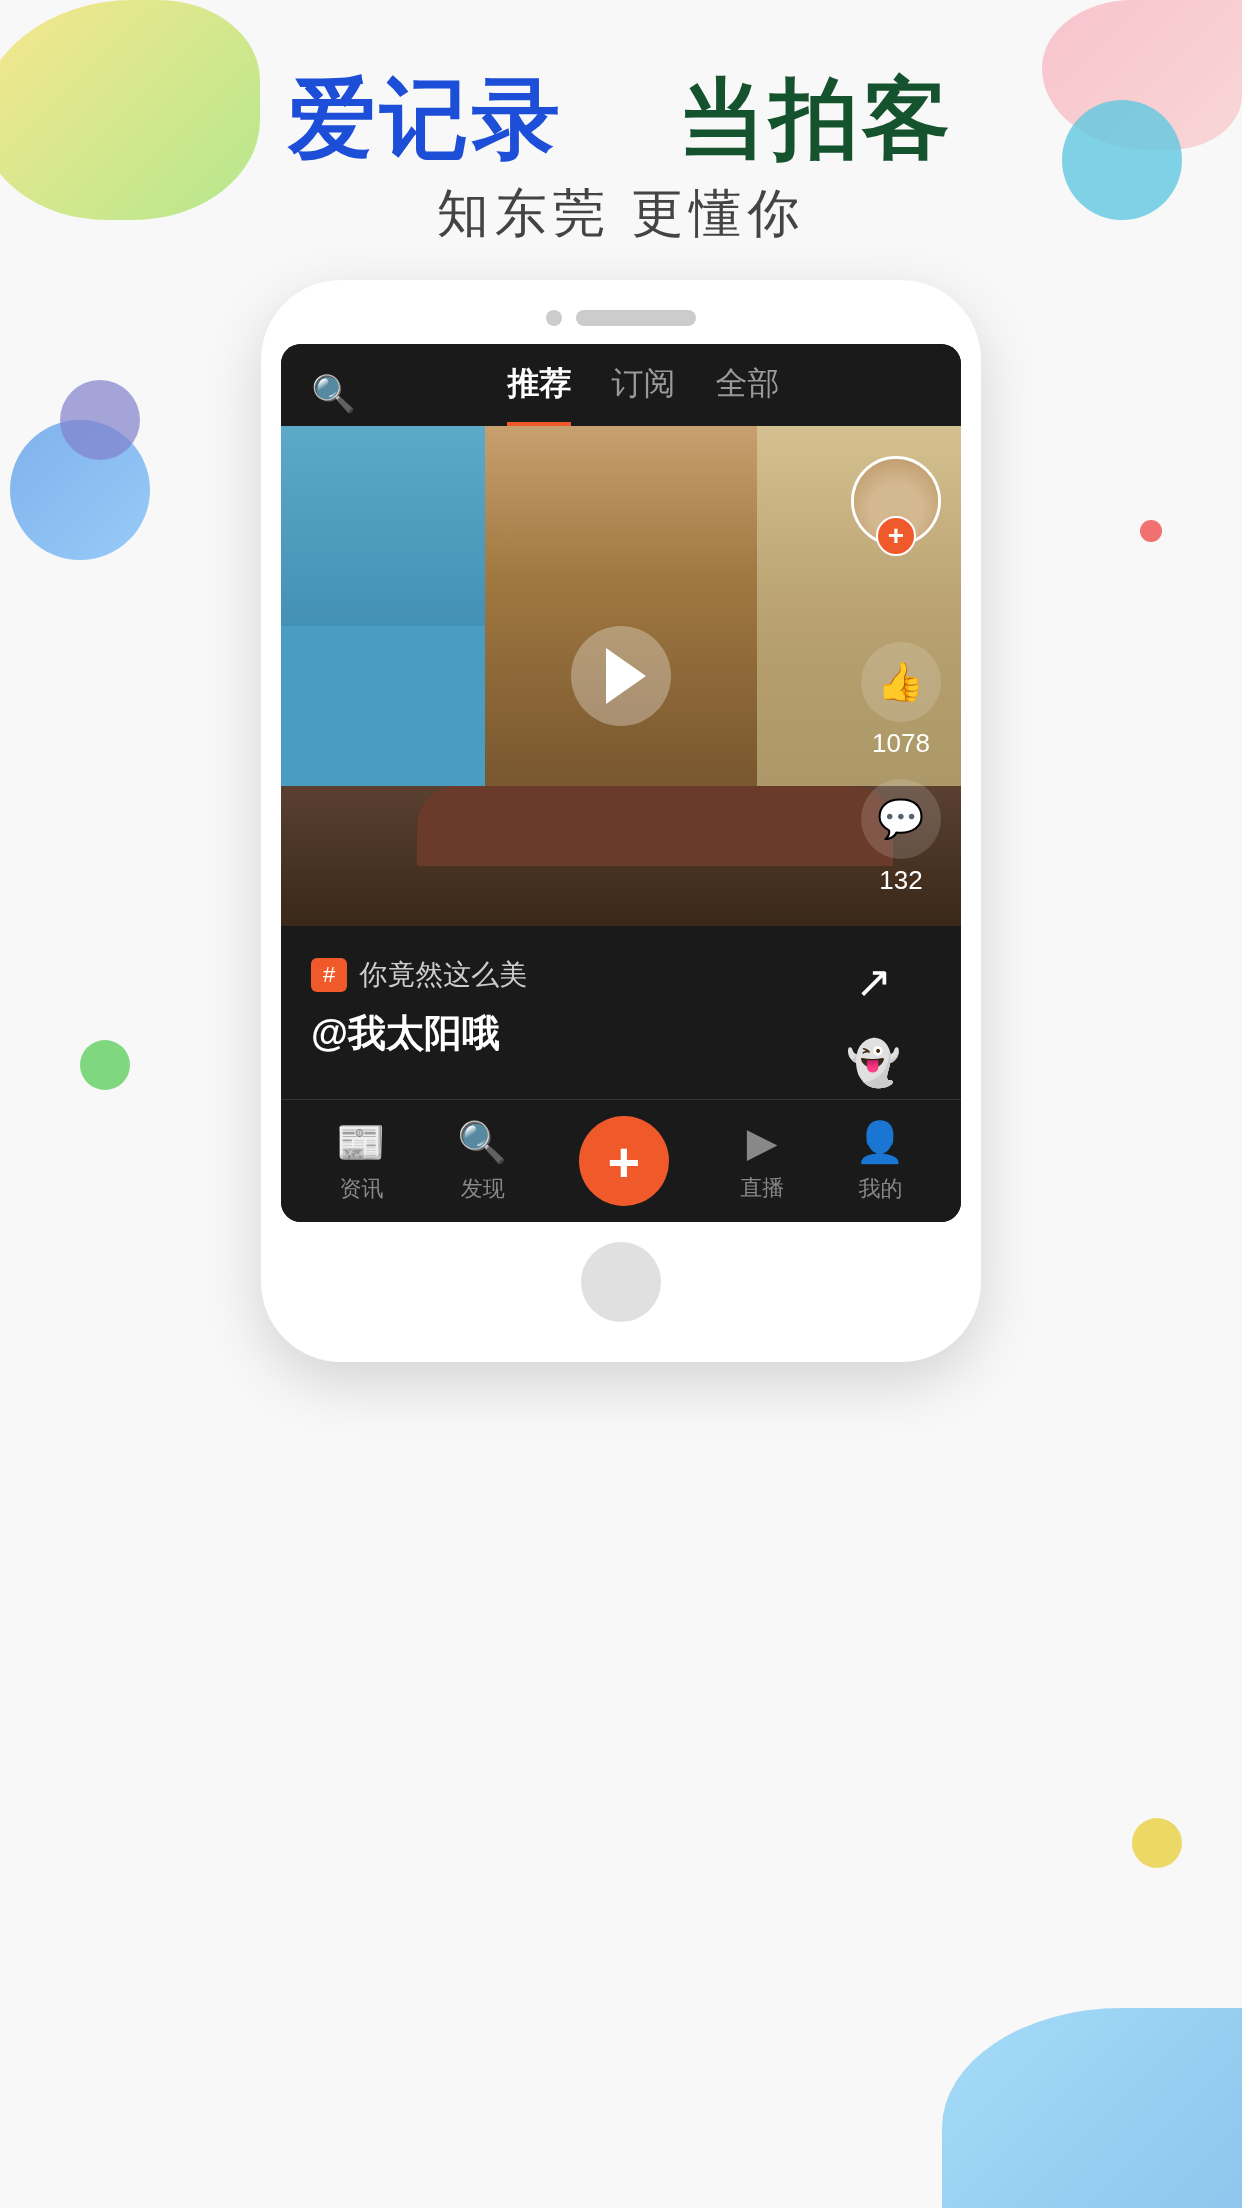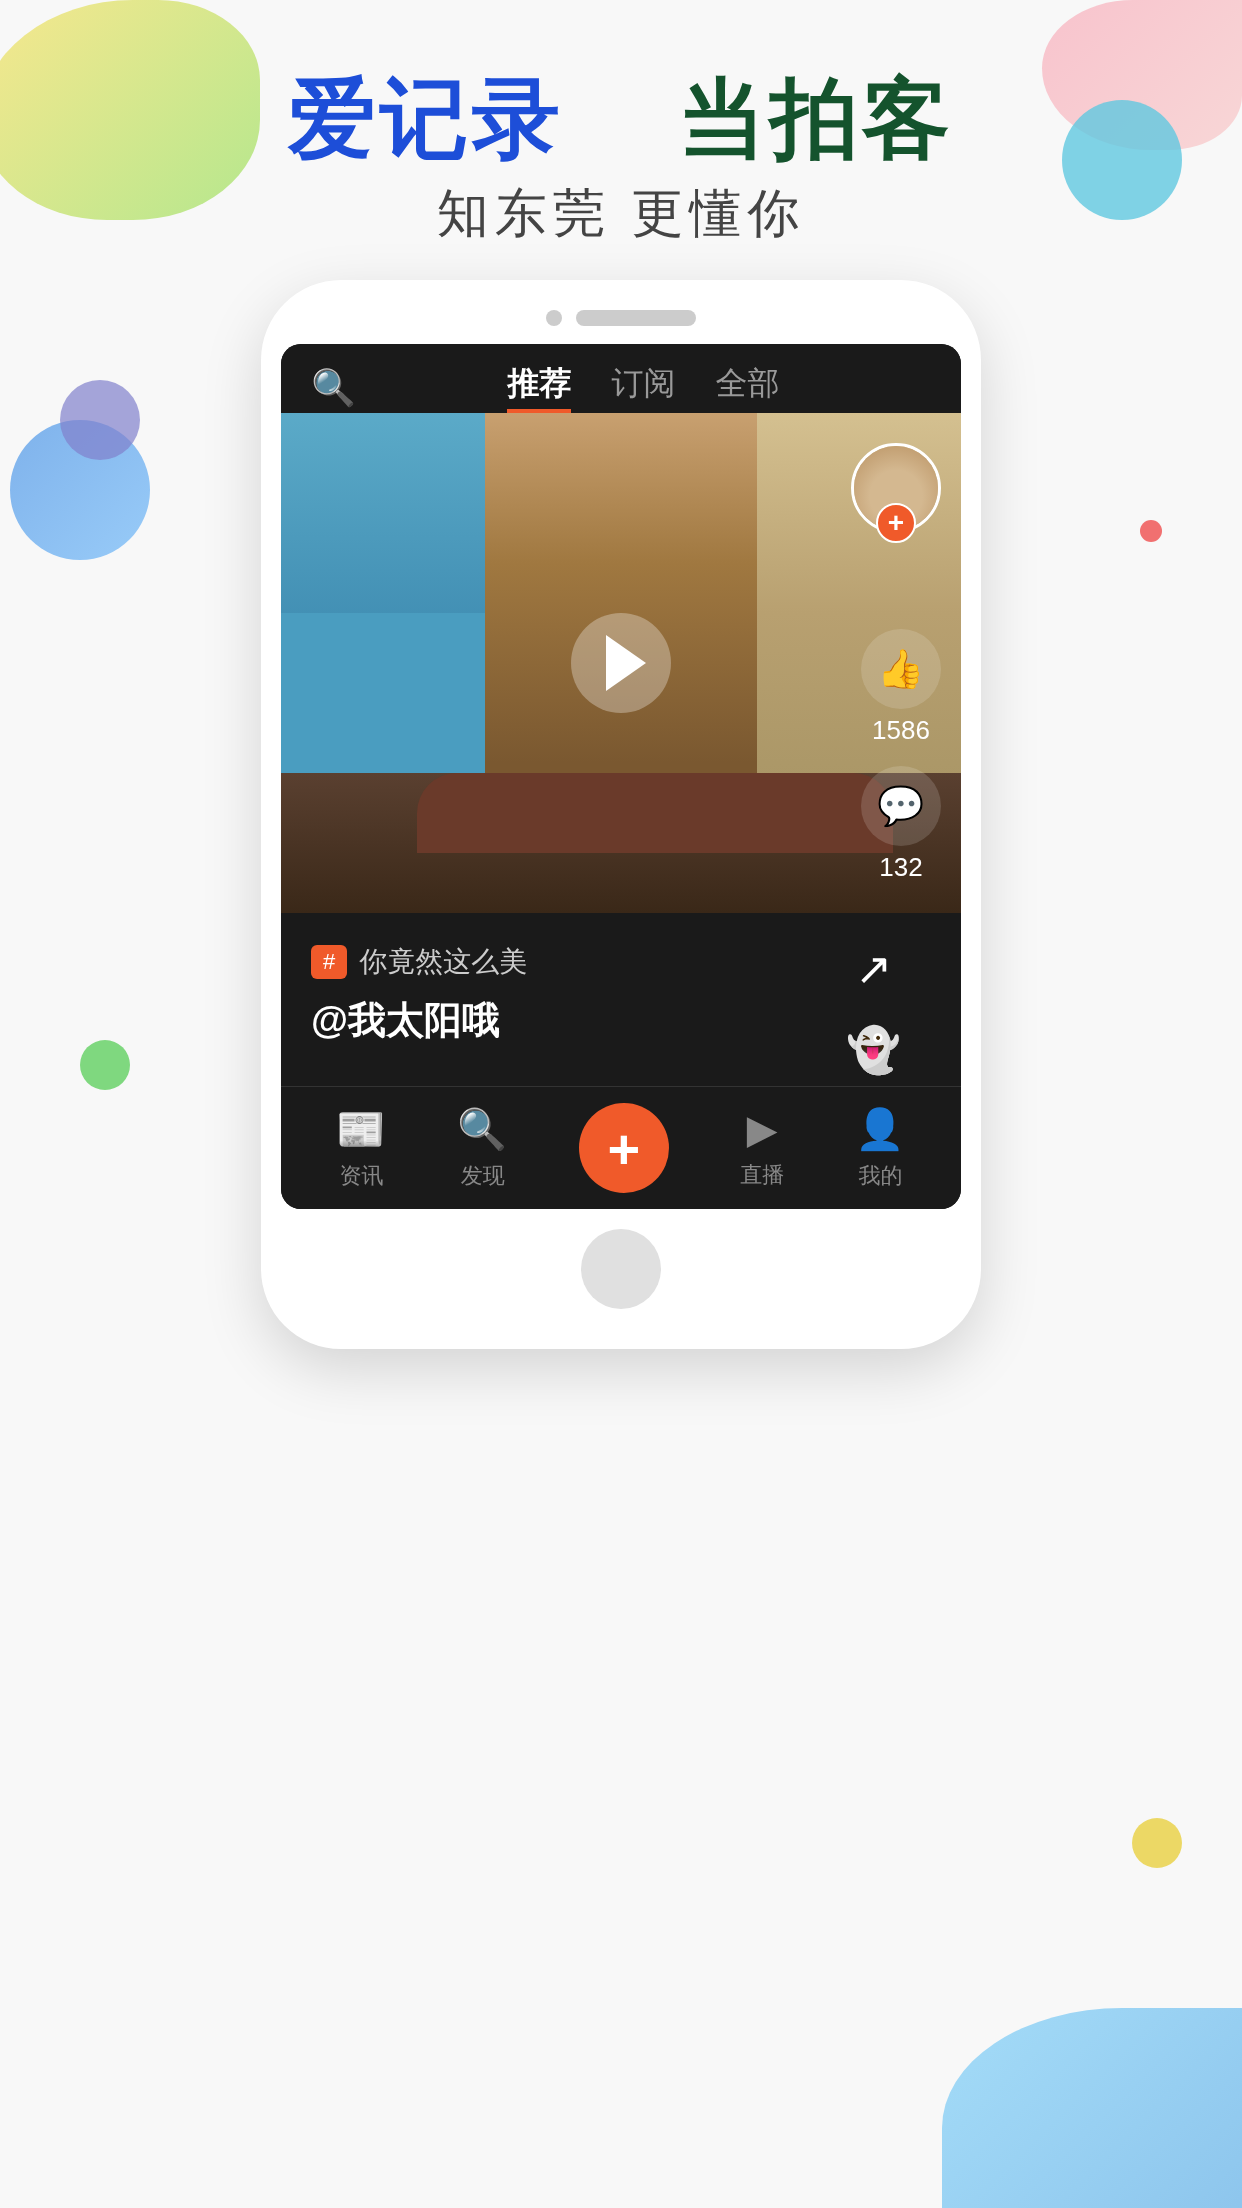--- a/index.html
+++ b/index.html
@@ -99,21 +99,21 @@
     }
     .nav-tabs {
       display: flex;
       gap: 40px;
       flex: 1;
       justify-content: center;
     }
     .nav-tab {
       color: #999;
       font-size: 32px;
-      padding-bottom: 3px;
+      padding-bottom: 16px;
       cursor: pointer;
     }
     .nav-tab.active {
       color: #fff;
       font-weight: bold;
       border-bottom: 4px solid #f05a2a;
     }
 
     
     .video-area {
@@ -496,21 +496,21 @@
         <div class="avatar-area">
           <div class="avatar-circle">
             <div class="dog-face"></div>
           </div>
           <div class="plus-badge">+</div>
         </div>
 
         <div class="right-icons">
           <div class="action-icon">
             <div class="action-icon-circle">👍</div>
-            <span class="action-label">1586</span>
+            <span class="action-label">1078</span>
           </div>
           <div class="action-icon">
             <div class="action-icon-circle">💬</div>
             <span class="action-label">132</span>
           </div>
         </div>
       </div>
 
       <div class="content-area">
         <div class="content-with-side">

